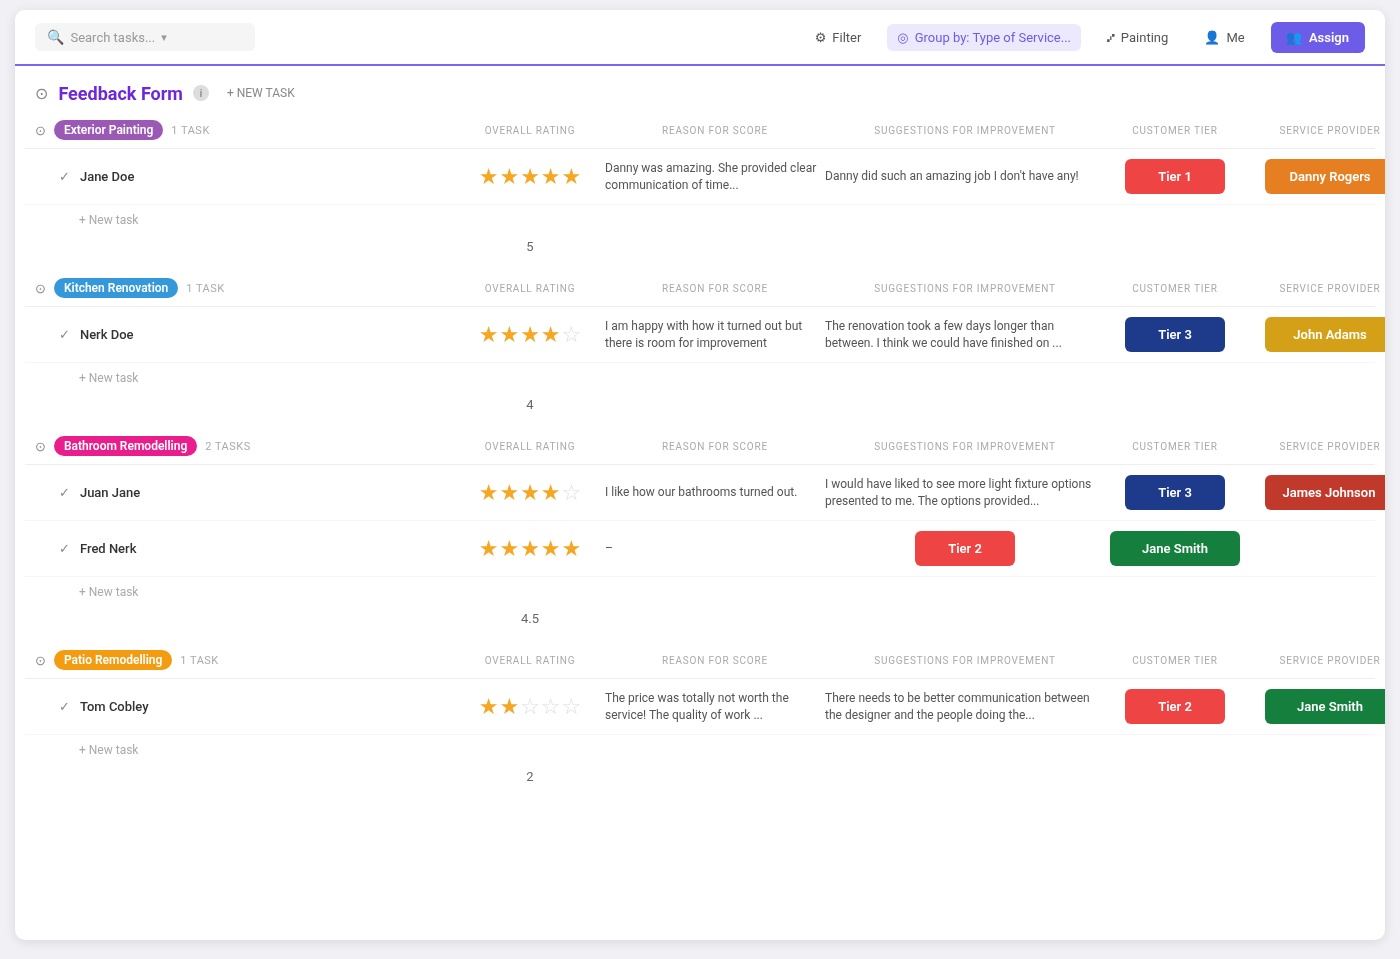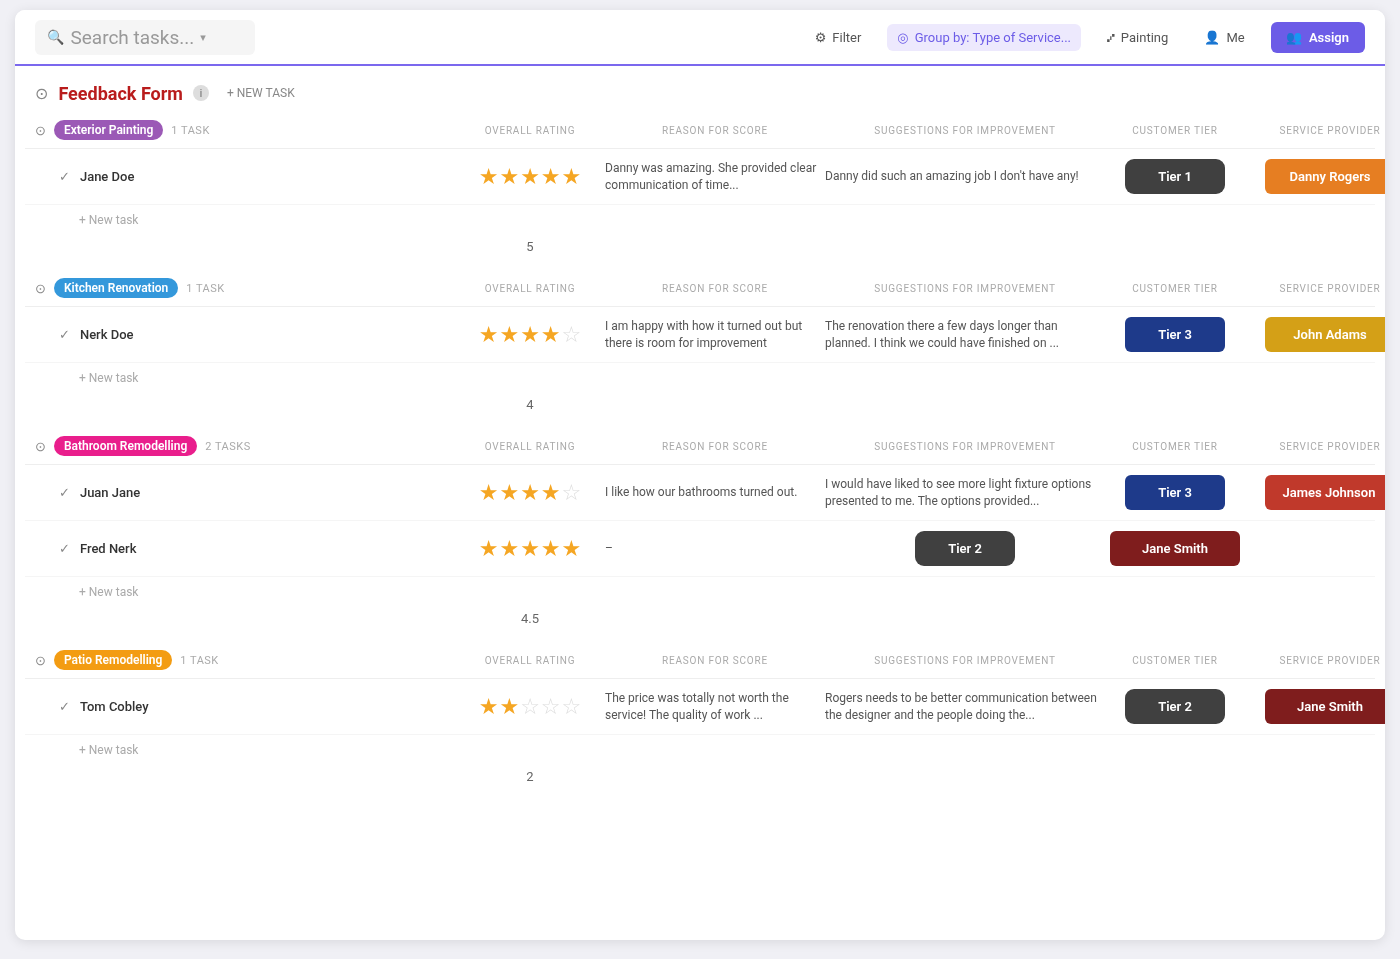--- a/index.html
+++ b/index.html
@@ -36,21 +36,21 @@
     .search-area {
       display: flex;
       align-items: center;
       gap: 6px;
       background: #f5f5f5;
       border-radius: 6px;
       padding: 6px 12px;
       width: 220px;
     }
     .search-icon-svg { color: #aaa; font-size: 14px; }
-    .search-input-text { color: #999; font-size: 19px; }
+    .search-input-text { color: #999; font-size: 13px; }
     .search-caret { color: #999; font-size: 11px; }
     .top-bar-actions {
       display: flex;
       align-items: center;
       gap: 16px;
     }
     .action-btn {
       display: flex;
       align-items: center;
       gap: 6px;
@@ -75,21 +75,21 @@
     .page-header {
       display: flex;
       align-items: center;
       gap: 10px;
       padding: 16px 20px 8px;
     }
     .page-title-icon { color: #888; font-size: 16px; cursor: pointer; }
     .page-title {
       font-size: 18px;
       font-weight: 700;
-      color: #b91c1c;
+      color: #6d28d9;
     }
     .info-icon {
       width: 16px; height: 16px;
       border-radius: 50%;
       background: #ddd;
       color: #666;
       font-size: 10px;
       display: flex; align-items: center; justify-content: center;
       cursor: pointer;
     }
@@ -158,35 +158,35 @@
     .suggestion-text { font-size: 12px; color: #555; line-height: 1.4; }
     .tier-badge {
       border-radius: 6px;
       padding: 10px 14px;
       font-size: 13px;
       font-weight: 600;
       color: #fff;
       text-align: center;
       cursor: pointer;
     }
-    .tier-blue { background: #404040; border-radius: 9px; }
+    .tier-blue { background: #ef4444; }
     .tier-darkblue { background: #1e3a8a; }
     .provider-badge {
       border-radius: 6px;
       padding: 10px 14px;
       font-size: 13px;
       font-weight: 600;
       color: #fff;
       text-align: center;
       cursor: pointer;
     }
     .provider-orange { background: #e67e22; }
     .provider-yellow { background: #d4a017; }
     .provider-red { background: #c0392b; }
-    .provider-green { background: #7f1d1d; }
+    .provider-green { background: #15803d; }
     .new-task-row {
       display: flex;
       align-items: center;
       padding: 8px 10px 8px 54px;
       color: #aaa;
       font-size: 12px;
       cursor: pointer;
     }
     .avg-row {
       display: grid;
@@ -305,21 +305,21 @@
       <div style="display:flex;justify-content:center;">
             <div class="stars">
               <span class="star-filled">★</span>
               <span class="star-filled">★</span>
               <span class="star-filled">★</span>
               <span class="star-filled">★</span>
               <span class="star-empty">☆</span>
             </div>
           </div>
       <div class="reason-text">I am happy with how it turned out but there is room for improvement</div>
-      <div class="suggestion-text">The renovation there a few days longer than planned. I think we could have finished on ...</div>
+      <div class="suggestion-text">The renovation took a few days longer than between. I think we could have finished on ...</div>
       <div style="display:flex;justify-content:center;">
         <div class="tier-badge tier-darkblue" style="min-width:100px;">Tier 3</div>
       </div>
       <div style="display:flex;justify-content:center;">
         <div class="provider-badge provider-yellow" style="min-width:130px;">John Adams</div>
       </div>
     </div>
         <div class="new-task-row">+ New task</div>
         <div class="avg-row">
     <div></div>
@@ -419,21 +419,21 @@
       <div style="display:flex;justify-content:center;">
             <div class="stars">
               <span class="star-filled">★</span>
               <span class="star-filled">★</span>
               <span class="star-empty">☆</span>
               <span class="star-empty">☆</span>
               <span class="star-empty">☆</span>
             </div>
           </div>
       <div class="reason-text">The price was totally not worth the service! The quality of work ...</div>
-      <div class="suggestion-text">Rogers needs to be better communication between the designer and the people doing the...</div>
+      <div class="suggestion-text">There needs to be better communication between the designer and the people doing the...</div>
       <div style="display:flex;justify-content:center;">
         <div class="tier-badge tier-blue" style="min-width:100px;">Tier 2</div>
       </div>
       <div style="display:flex;justify-content:center;">
         <div class="provider-badge provider-green" style="min-width:130px;">Jane Smith</div>
       </div>
     </div>
         <div class="new-task-row">+ New task</div>
         <div class="avg-row">
     <div></div>

